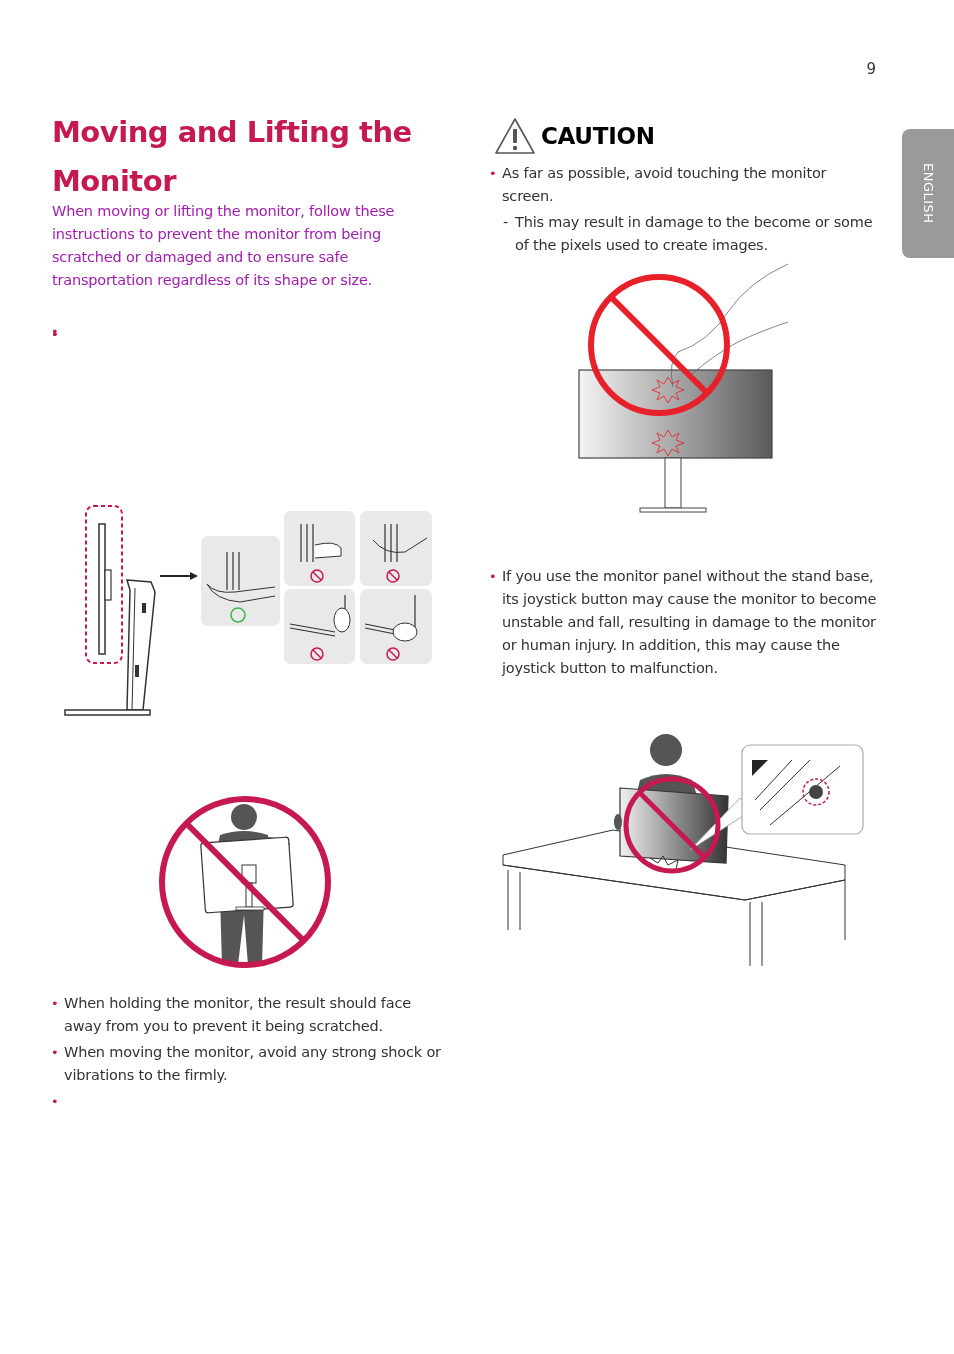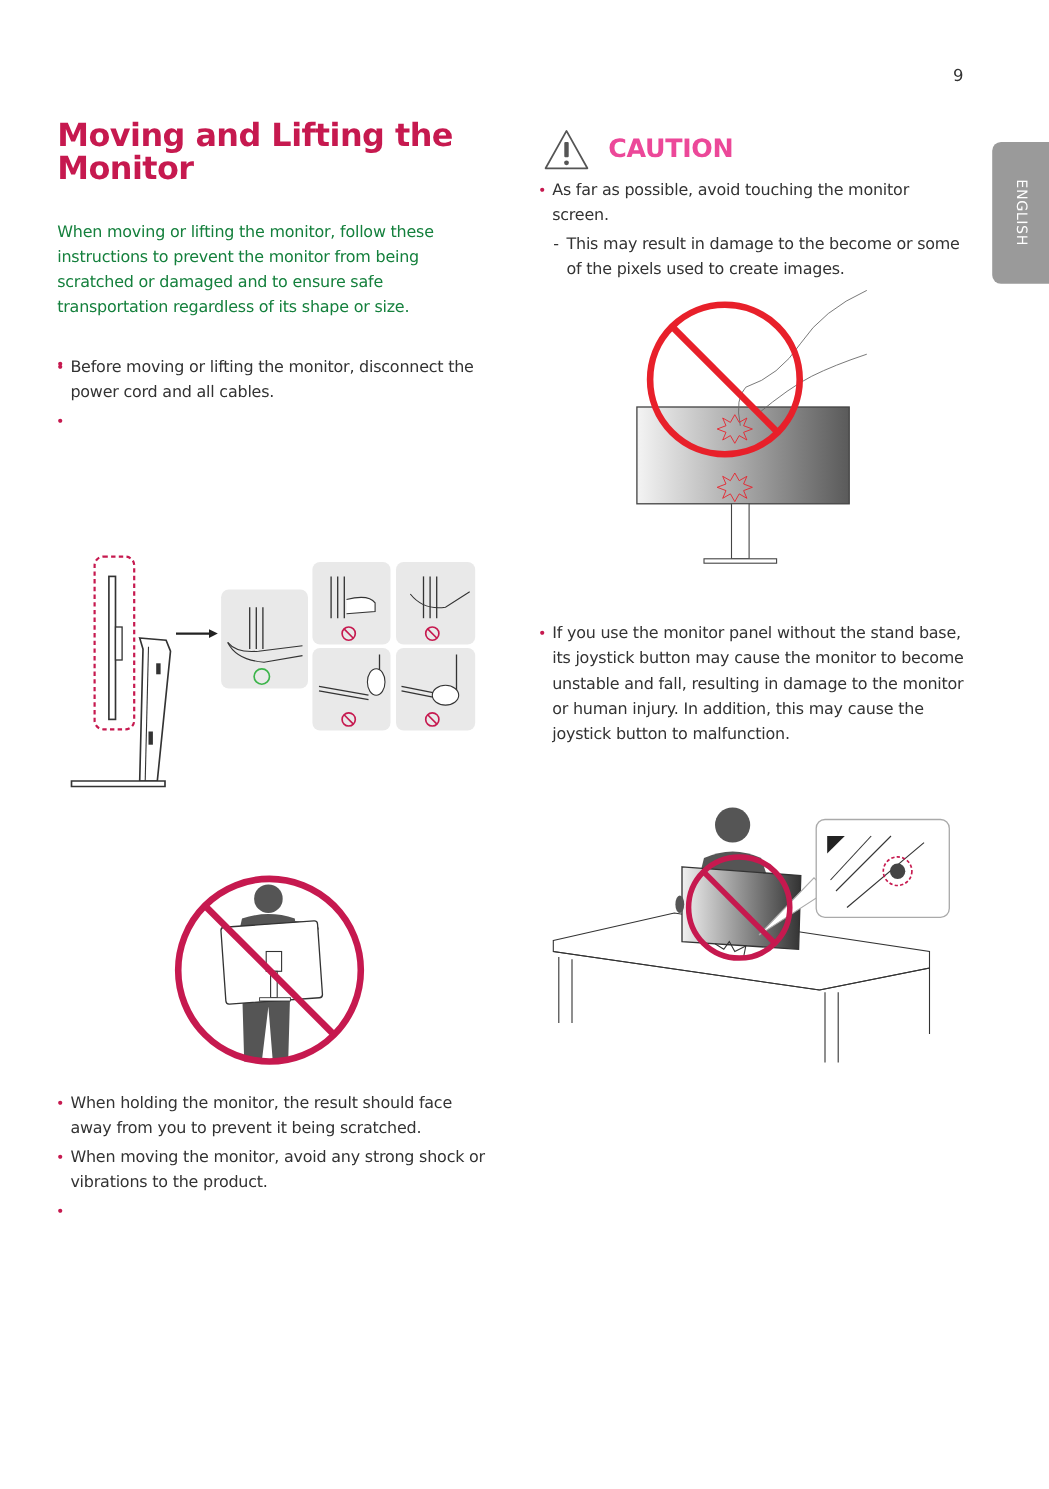--- a/index.html
+++ b/index.html
@@ -3,49 +3,49 @@
 <meta charset="utf-8">
 <style>
   html, body { margin:0; padding:0; background:#fff; }
   body { width:954px; height:1354px; position:relative; overflow:hidden;
          font-family:"DejaVu Sans", sans-serif; color:#333; }
   .abs { position:absolute; }
   .page-num { left:860px; top:60px; width:16px; text-align:right; font-size:15px; color:#333; }
   .lang-tab { left:902px; top:129px; width:52px; height:129px; background:#9a9a9a; border-radius:8px 0 0 8px; }
   .lang-tab span { position:absolute; left:0; top:0; width:52px; height:129px; display:flex; align-items:center; justify-content:center;
                    writing-mode:vertical-rl; color:#fff; font-size:13px; letter-spacing:0.5px; }
-  h1.title { left:52px; top:108px; width:400px; margin:0; font-size:29px; line-height:30px; font-weight:bold; color:#c6194f; letter-spacing:-0.5px; }
-  .intro { left:52px; top:200px; width:360px; font-size:14.5px; line-height:23px; color:#15803d; letter-spacing:-0.2px; }
+  h1.title { left:52px; top:108px; width:400px; margin:0; font-size:29px; line-height:49px; font-weight:bold; color:#c6194f; letter-spacing:-0.5px; }
+  .intro { left:52px; top:200px; width:360px; font-size:14.5px; line-height:23px; color:#a21caf; letter-spacing:-0.2px; }
   ul.bullets { list-style:none; margin:0; padding:0; }
   ul.bullets li { position:relative; padding-left:12px; font-size:14.5px; line-height:23px; margin-bottom:3px; letter-spacing:-0.2px; }
   ul.bullets li .dot { position:absolute; left:-1px; top:0; color:#c6194f; font-size:13px; }
   .list1 { left:52px; top:320px; width:392px; }
   .list2 { left:52px; top:992px; width:392px; }
   .caution-head { left:493px; top:115px; height:42px; display:flex; align-items:center; }
-  .caution-head .label { font-size:23px; font-weight:bold; color:#ec4899; margin-left:16px; letter-spacing:-0.3px; }
+  .caution-head .label { font-size:23px; font-weight:bold; color:#000000; margin-left:4px; letter-spacing:-0.3px; }
   .caution-list { left:490px; top:162px; width:390px; }
   .sub-item { position:relative; padding-left:25px; font-size:14.5px; line-height:23px; letter-spacing:-0.2px; }
   .sub-item .dash { position:absolute; left:13px; top:0; }
   .list3 { left:490px; top:565px; width:390px; }
   svg { position:absolute; overflow:visible; }
 </style>
 </head>
 <body>
 
 <div class="abs page-num">9</div>
 <div class="abs lang-tab">
   <span>ENGLISH</span>
 </div>
 
 <h1 class="abs title">Moving and Lifting the Monitor</h1>
 <div class="abs intro">When moving or lifting the monitor, follow these instructions to prevent the monitor from being scratched or damaged and to ensure safe transportation regardless of its shape or size.</div>
 
 <ul class="abs bullets list1">
   <li><span class="dot">•</span></li>
-  <li><span class="dot">•</span><span>Before moving or lifting the monitor, disconnect the power cord and all cables.</span></li>
+  <li><span class="dot">•</span></li>
   <li><span class="dot">•</span></li>
 </ul>
 
 <svg style="left:55px;top:500px;" width="380" height="225" viewBox="0 0 380 225">
 
   <rect x="31" y="6" width="36" height="157" rx="8" fill="none" stroke="#c6194f" stroke-width="2" stroke-dasharray="4,3"></rect>
 
   <rect x="44" y="24" width="6" height="130" fill="#fff" stroke="#333" stroke-width="1.5"></rect>
   <rect x="50" y="70" width="6" height="30" fill="#fff" stroke="#333" stroke-width="1.2"></rect>
 
@@ -114,21 +114,21 @@
   <rect x="84" y="70" width="14" height="18" fill="#fff" stroke="#333" stroke-width="1"></rect>
   <rect x="88" y="88" width="6" height="24" fill="#fff" stroke="#333" stroke-width="1"></rect>
   <rect x="78" y="112" width="28" height="3" fill="#fff" stroke="#333" stroke-width="0.8"></rect>
 
   <circle cx="87" cy="87" r="83" fill="none" stroke="#c6194f" stroke-width="6"></circle>
   <line x1="28" y1="28" x2="146" y2="146" stroke="#c6194f" stroke-width="6"></line>
 </svg>
 
 <ul class="abs bullets list2">
   <li><span class="dot">•</span><span>When holding the monitor, the result should face away from you to prevent it being scratched.</span></li>
-  <li><span class="dot">•</span><span>When moving the monitor, avoid any strong shock or vibrations to the product.</span></li>
+  <li><span class="dot">•</span><span>When moving the monitor, avoid any strong shock or vibrations to the firmly.</span></li>
   <li><span class="dot">•</span></li>
 </ul>
 
 <div class="abs caution-head">
   <svg style="position:relative;" width="44" height="40" viewBox="0 0 44 40">
     <path d="M22 3 L41 37 L3 37 Z" fill="none" stroke="#555" stroke-width="1.6" stroke-linejoin="round"></path>
     <rect x="20" y="13" width="4" height="14" rx="1" fill="#555"></rect>
     <circle cx="22" cy="32" r="2.2" fill="#555"></circle>
   </svg>
   <span class="label">CAUTION</span>

